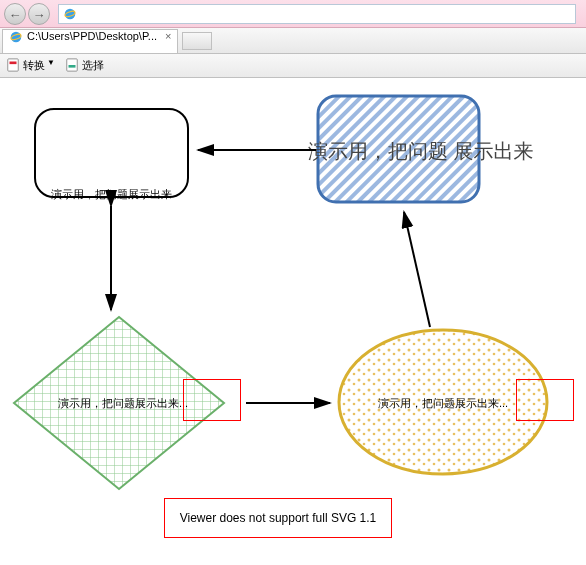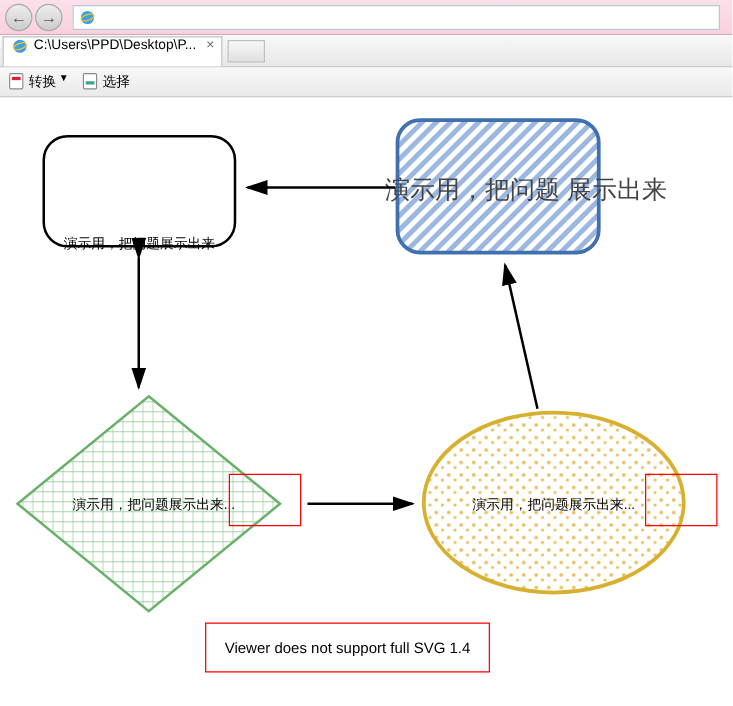--- a/index.html
+++ b/index.html
@@ -119,16 +119,16 @@
     <line x1="316" y1="72" x2="198" y2="72" stroke="#000" stroke-width="2" marker-end="url(#ah)"></line>
 
     <line x1="111" y1="128" x2="111" y2="232" stroke="#000" stroke-width="2" marker-start="url(#ah)" marker-end="url(#ah)"></line>
 
     <line x1="246" y1="325" x2="330" y2="325" stroke="#000" stroke-width="2" marker-end="url(#ah)"></line>
 
     <line x1="430" y1="249" x2="404" y2="134" stroke="#000" stroke-width="2" marker-end="url(#ah)"></line>
   </svg>
 
   <div class="err-msg" style="left:164px; top:420px; width:228px; height:40px;">
-    <span>Viewer does not support full SVG 1.4</span>
+    <span>Viewer does not support full SVG 1.1</span>
   </div>
 
 </div>
 
 </body></html>

